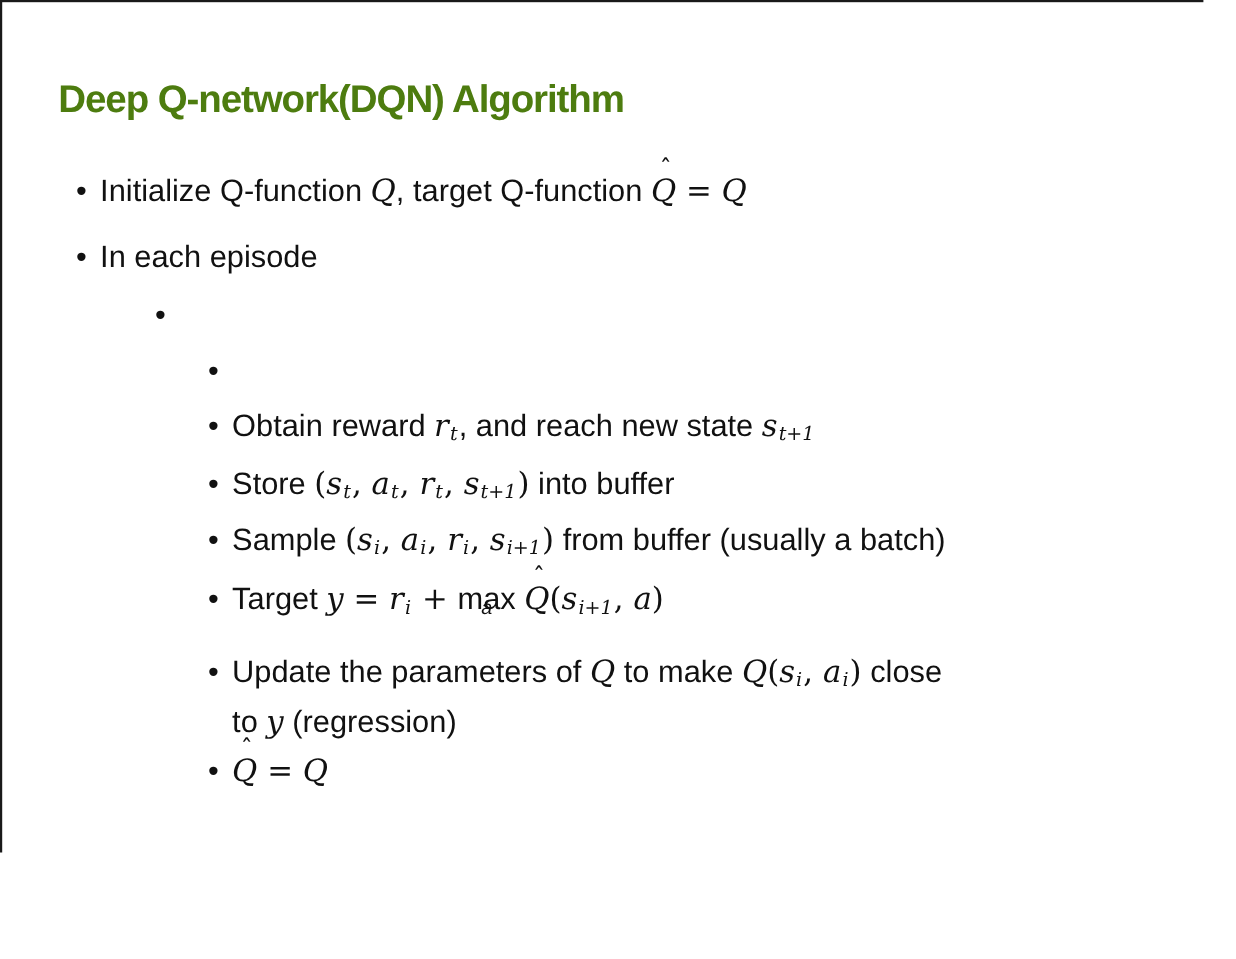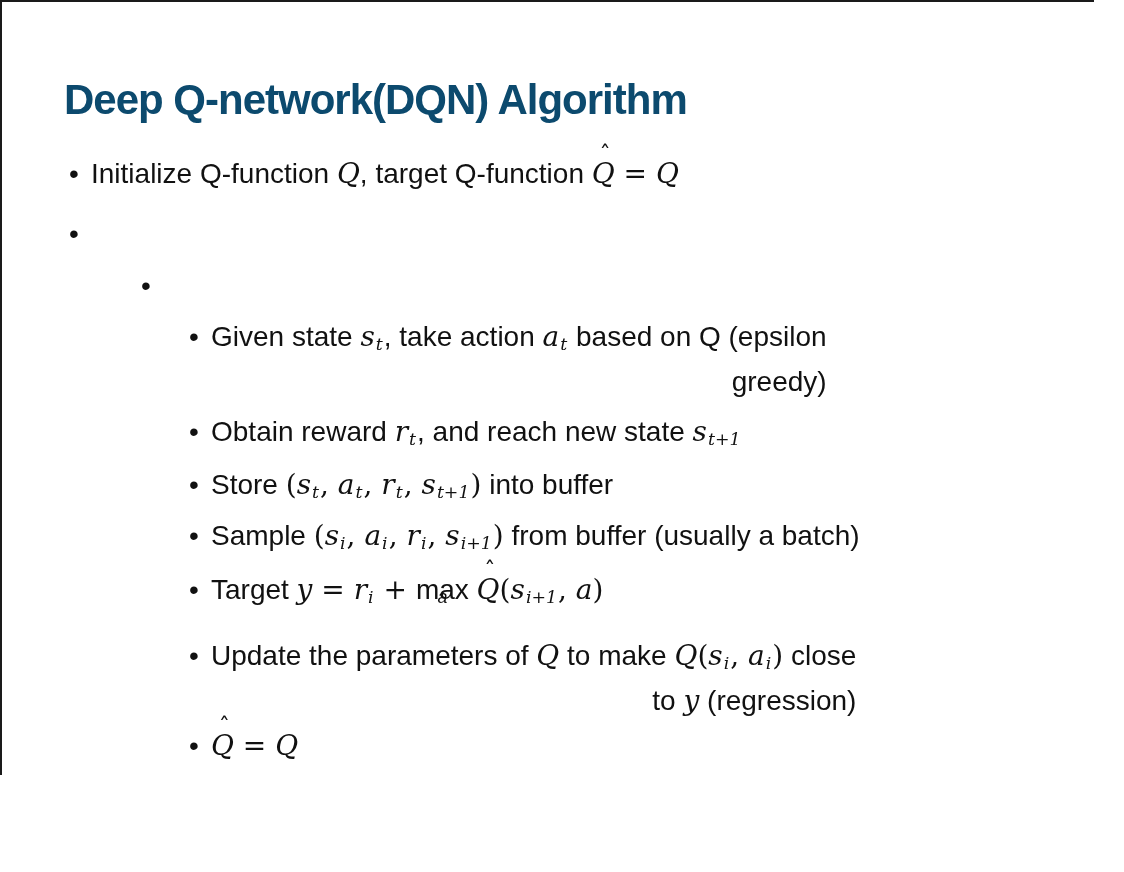--- a/index.html
+++ b/index.html
@@ -4,31 +4,31 @@
 <style>
   html,body{margin:0;padding:0;}
   body{
     width:1124px;height:872px;position:relative;overflow:hidden;
     background:#ffffff;color:#111111;
     font-family:"Liberation Sans",sans-serif;
   }
   .border-left{position:absolute;left:0;top:0;width:2px;height:775px;}
   .border-top{position:absolute;left:0;top:0;height:2px;width:1094px;}
   .title{
-    position:absolute;left:64px;top:48px;
-    font-size:42px;font-weight:700;letter-spacing:-1px;
-    color:#0c4a6e;line-height:1.15;white-space:nowrap;
+    position:absolute;left:53px;top:48px;
+    font-size:35px;font-weight:700;letter-spacing:-1px;
+    color:#4d7c0f;line-height:1.15;white-space:nowrap;
   }
   #bullets{position:absolute;left:0;top:151px;right:20px;}
   .bullet{display:flex;font-size:28px;line-height:45px;}
   .bullet.lvl1{margin-left:69px;}
   .bullet.lvl2{margin-left:141px;}
   .bullet.lvl3{margin-left:189px;}
   .dot{flex:0 0 22px;width:22px;}
-  .text{white-space:pre-wrap;text-align:right;}
+  .text{white-space:pre-wrap;}
   #bullets .bullet:nth-child(1){margin-bottom:15px;}
   #bullets .bullet:nth-child(2){margin-bottom:7px;}
   #bullets .bullet:nth-child(3){margin-bottom:6px;}
   #bullets .bullet:nth-child(4){margin-bottom:5px;}
   #bullets .bullet:nth-child(5){margin-bottom:8px;}
   #bullets .bullet:nth-child(6){margin-bottom:6px;}
   #bullets .bullet:nth-child(7){margin-bottom:9px;}
   #bullets .bullet:nth-child(8){margin-bottom:21px;}
   #bullets .bullet:nth-child(9){margin-bottom:0px;}
   
@@ -65,27 +65,27 @@
 
 <h1 class="title">Deep Q-network(DQN) Algorithm</h1>
 
 <div id="bullets">
     <div class="bullet lvl1">
       <span class="dot">•</span>
       <span class="text"><span class="plain">Initialize Q-function </span><span class="m">Q</span><span class="plain">, target Q-function </span><span class="mhat"><span class="hatmark">ˆ</span><span>Q</span></span><span class="mu"> = </span><span class="m">Q</span></span>
     </div>
     <div class="bullet lvl1">
       <span class="dot">•</span>
+      <span class="text"><span class="plain">In each episode</span></span>
     </div>
     <div class="bullet lvl2">
       <span class="dot">•</span>
     </div>
     <div class="bullet lvl3">
       <span class="dot">•</span>
-      <span class="text"><span class="plain">Given state </span><span class="m">s</span><span class="msub">t</span><span class="plain">, take action </span><span class="m">a</span><span class="msub">t</span><span class="plain"> based on Q (epsilon</span><br><span class="plain">greedy)</span></span>
     </div>
     <div class="bullet lvl3">
       <span class="dot">•</span>
       <span class="text"><span class="plain">Obtain reward </span><span class="m">r</span><span class="msub">t</span><span class="plain">, and reach new state </span><span class="m">s</span><span class="msub">t+1</span></span>
     </div>
     <div class="bullet lvl3">
       <span class="dot">•</span>
       <span class="text"><span class="plain">Store </span><span class="mu">(</span><span class="m">s</span><span class="msub">t</span><span class="mu">, </span><span class="m">a</span><span class="msub">t</span><span class="mu">, </span><span class="m">r</span><span class="msub">t</span><span class="mu">, </span><span class="m">s</span><span class="msub">t+1</span><span class="mu">)</span><span class="plain"> into buffer</span></span>
     </div>
     <div class="bullet lvl3">

